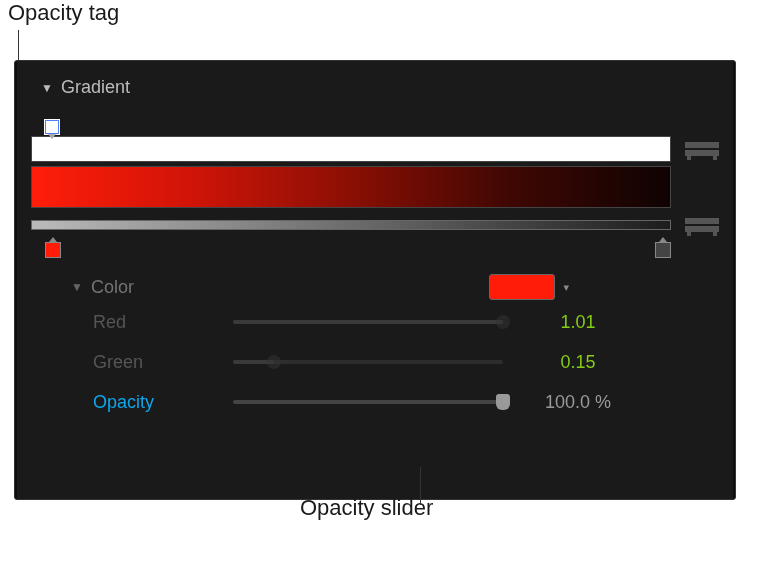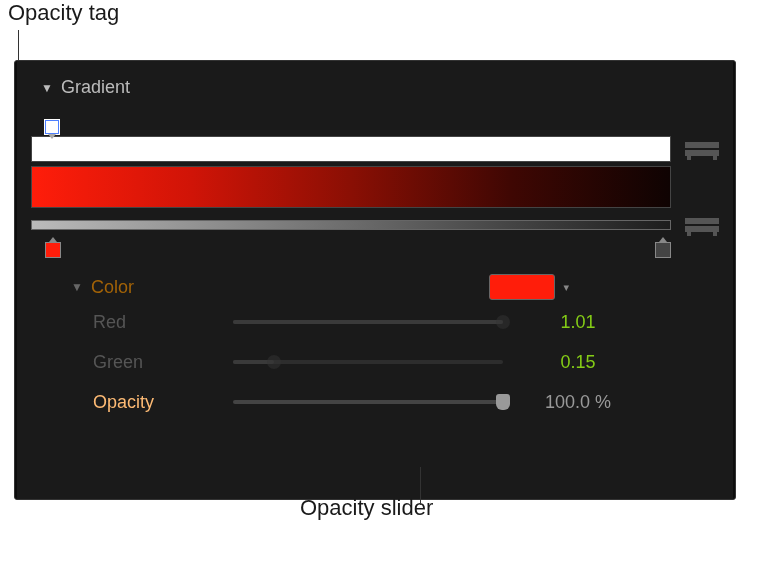--- a/index.html
+++ b/index.html
@@ -203,21 +203,21 @@
     .color-section {
       margin-top: 16px;
       margin-left: 40px;
     }
     .color-header {
       display: flex;
       align-items: center;
       margin-bottom: 12px;
     }
     .color-header .label {
-      color: #a16207;
+      color: #737373;
     }
     .color-header .swatch-group {
       margin-left: auto;
       margin-right: 150px;
       display: flex;
       align-items: center;
       gap: 8px;
     }
     .swatch {
       width: 66px;
@@ -270,21 +270,21 @@
       position: absolute;
       top: 50%;
       width: 14px;
       height: 14px;
       background: #333;
       border-radius: 50% 50% 50% 50%;
       transform: translate(-50%, -50%);
     }
     .dim .knob { opacity: 0.5; }
     .opacity-row .param-label {
-      color: #fdba74;
+      color: #0ea5e9;
     }
     .opacity-row .track {
       background: #444;
     }
     .opacity-row .knob {
       width: 14px;
       height: 16px;
       background: #999;
       border-radius: 3px 3px 6px 6px;
     }

